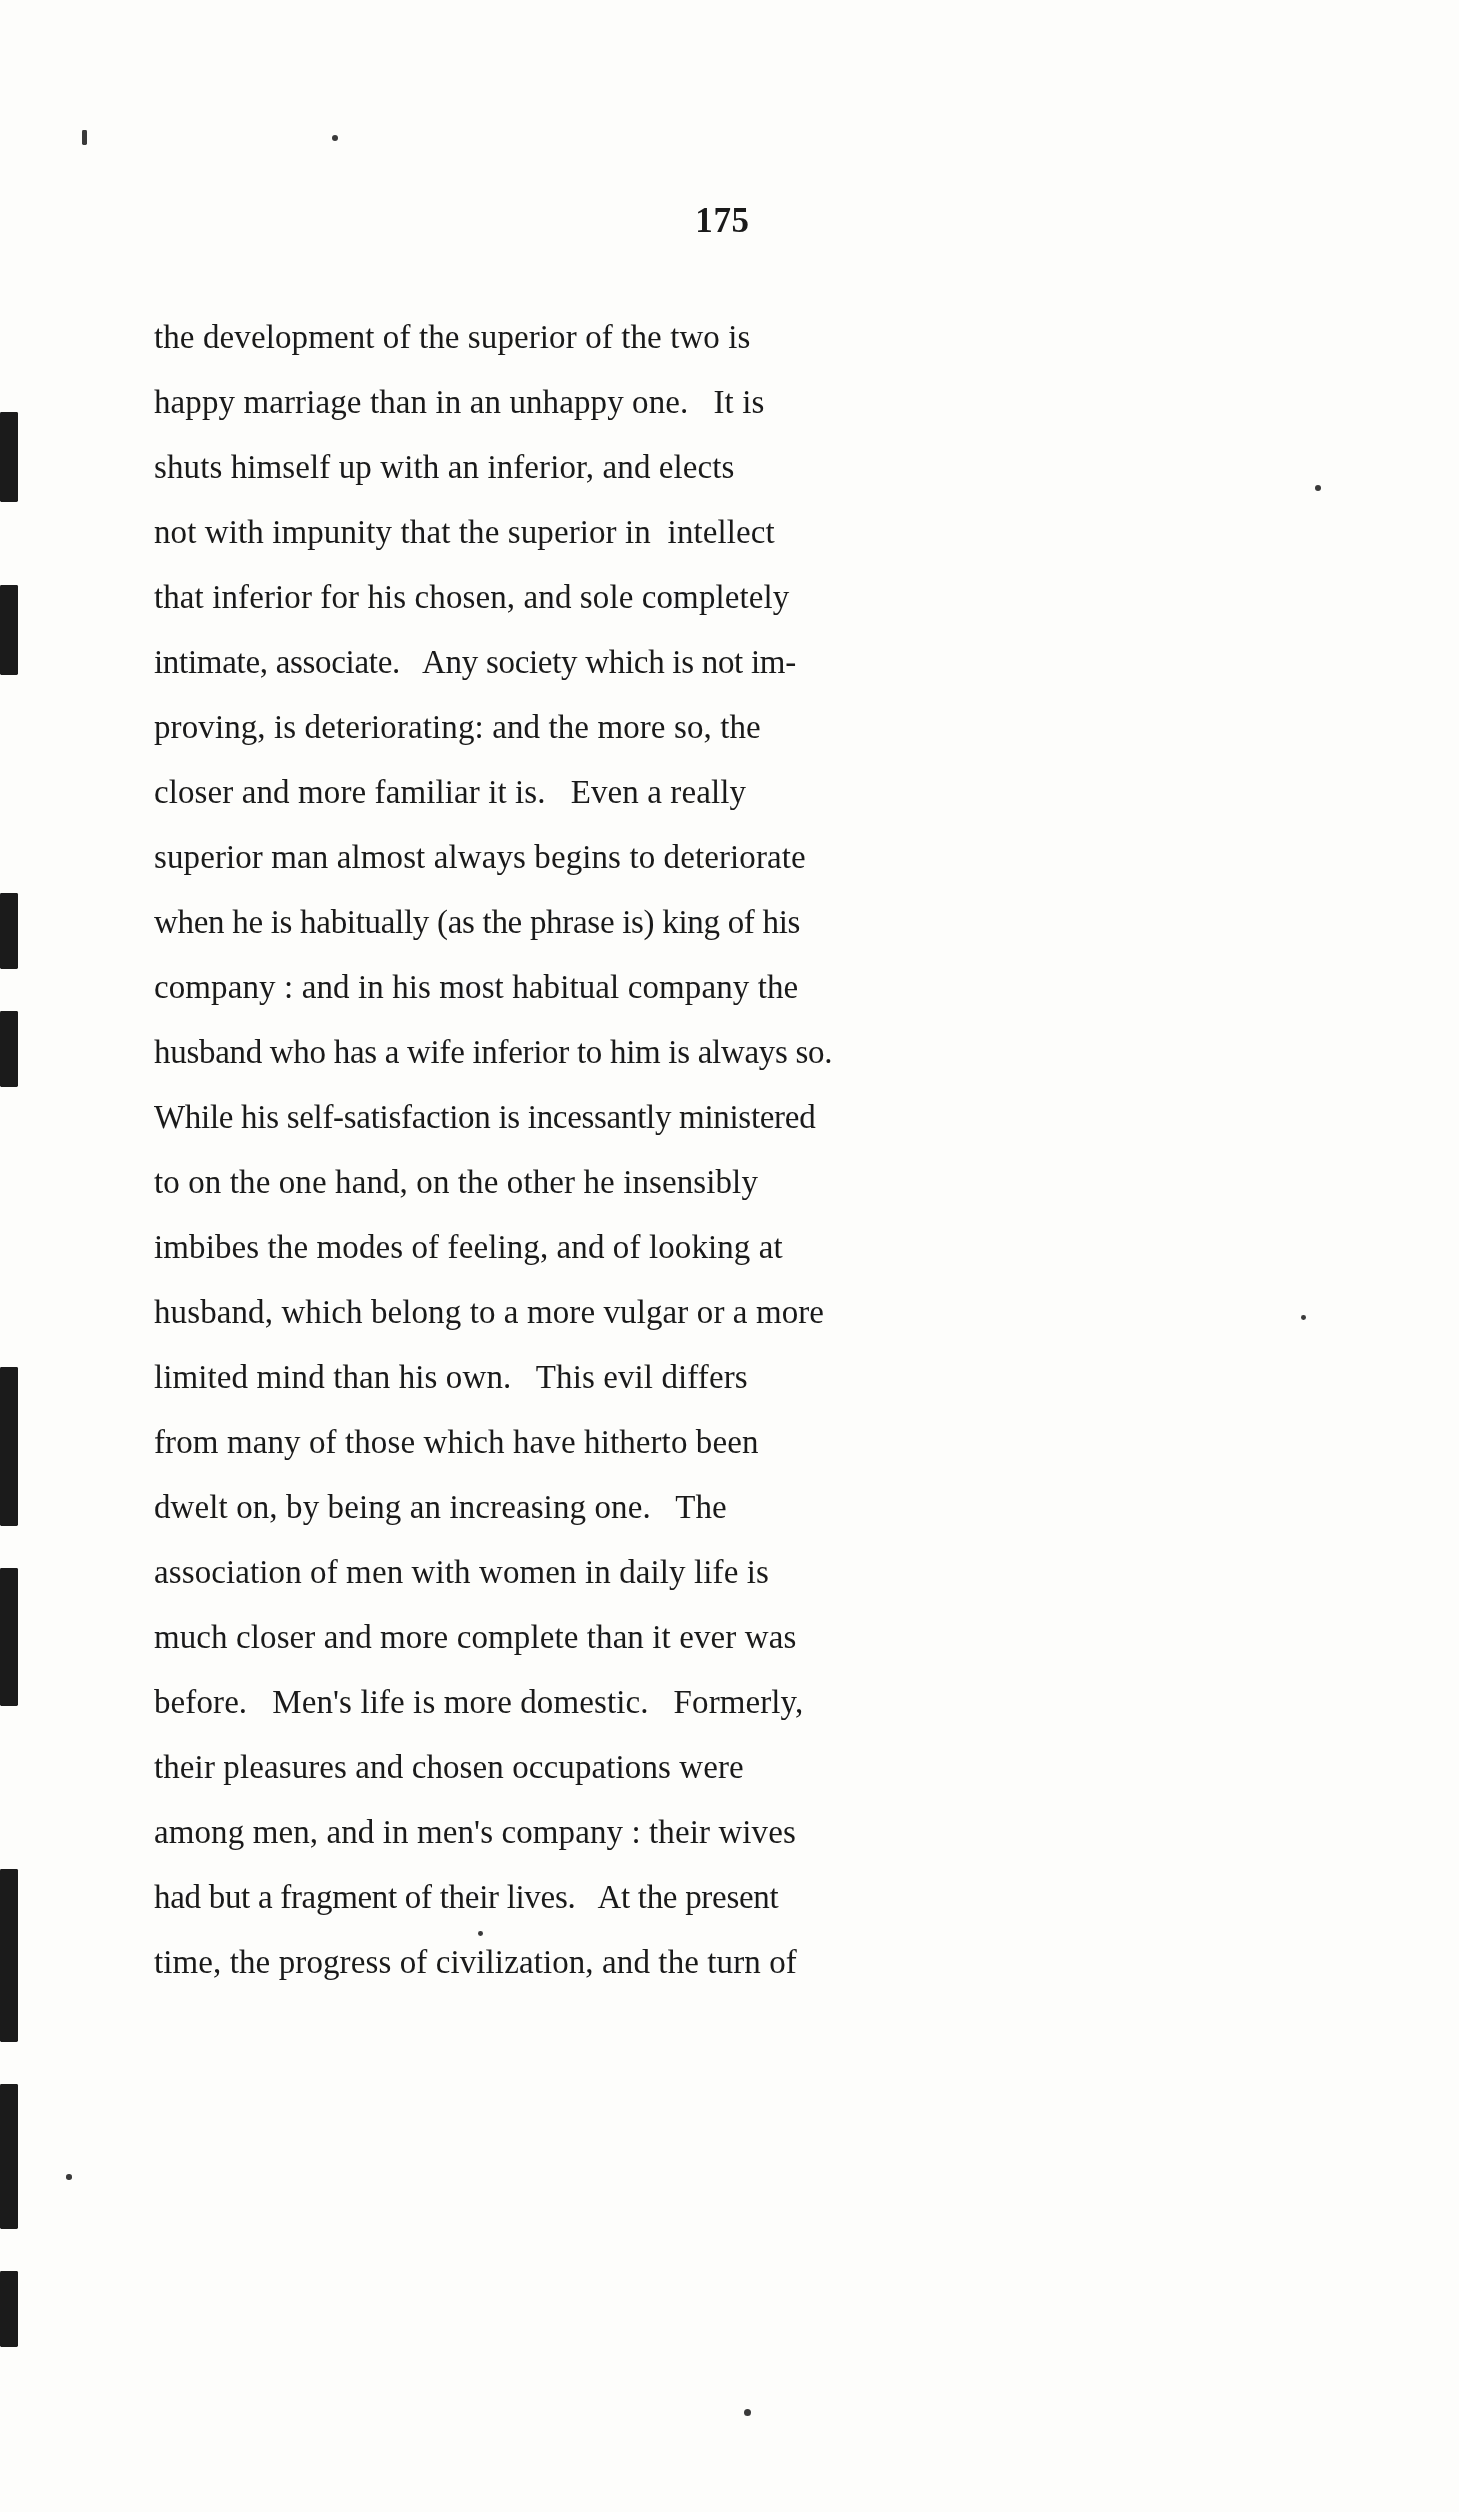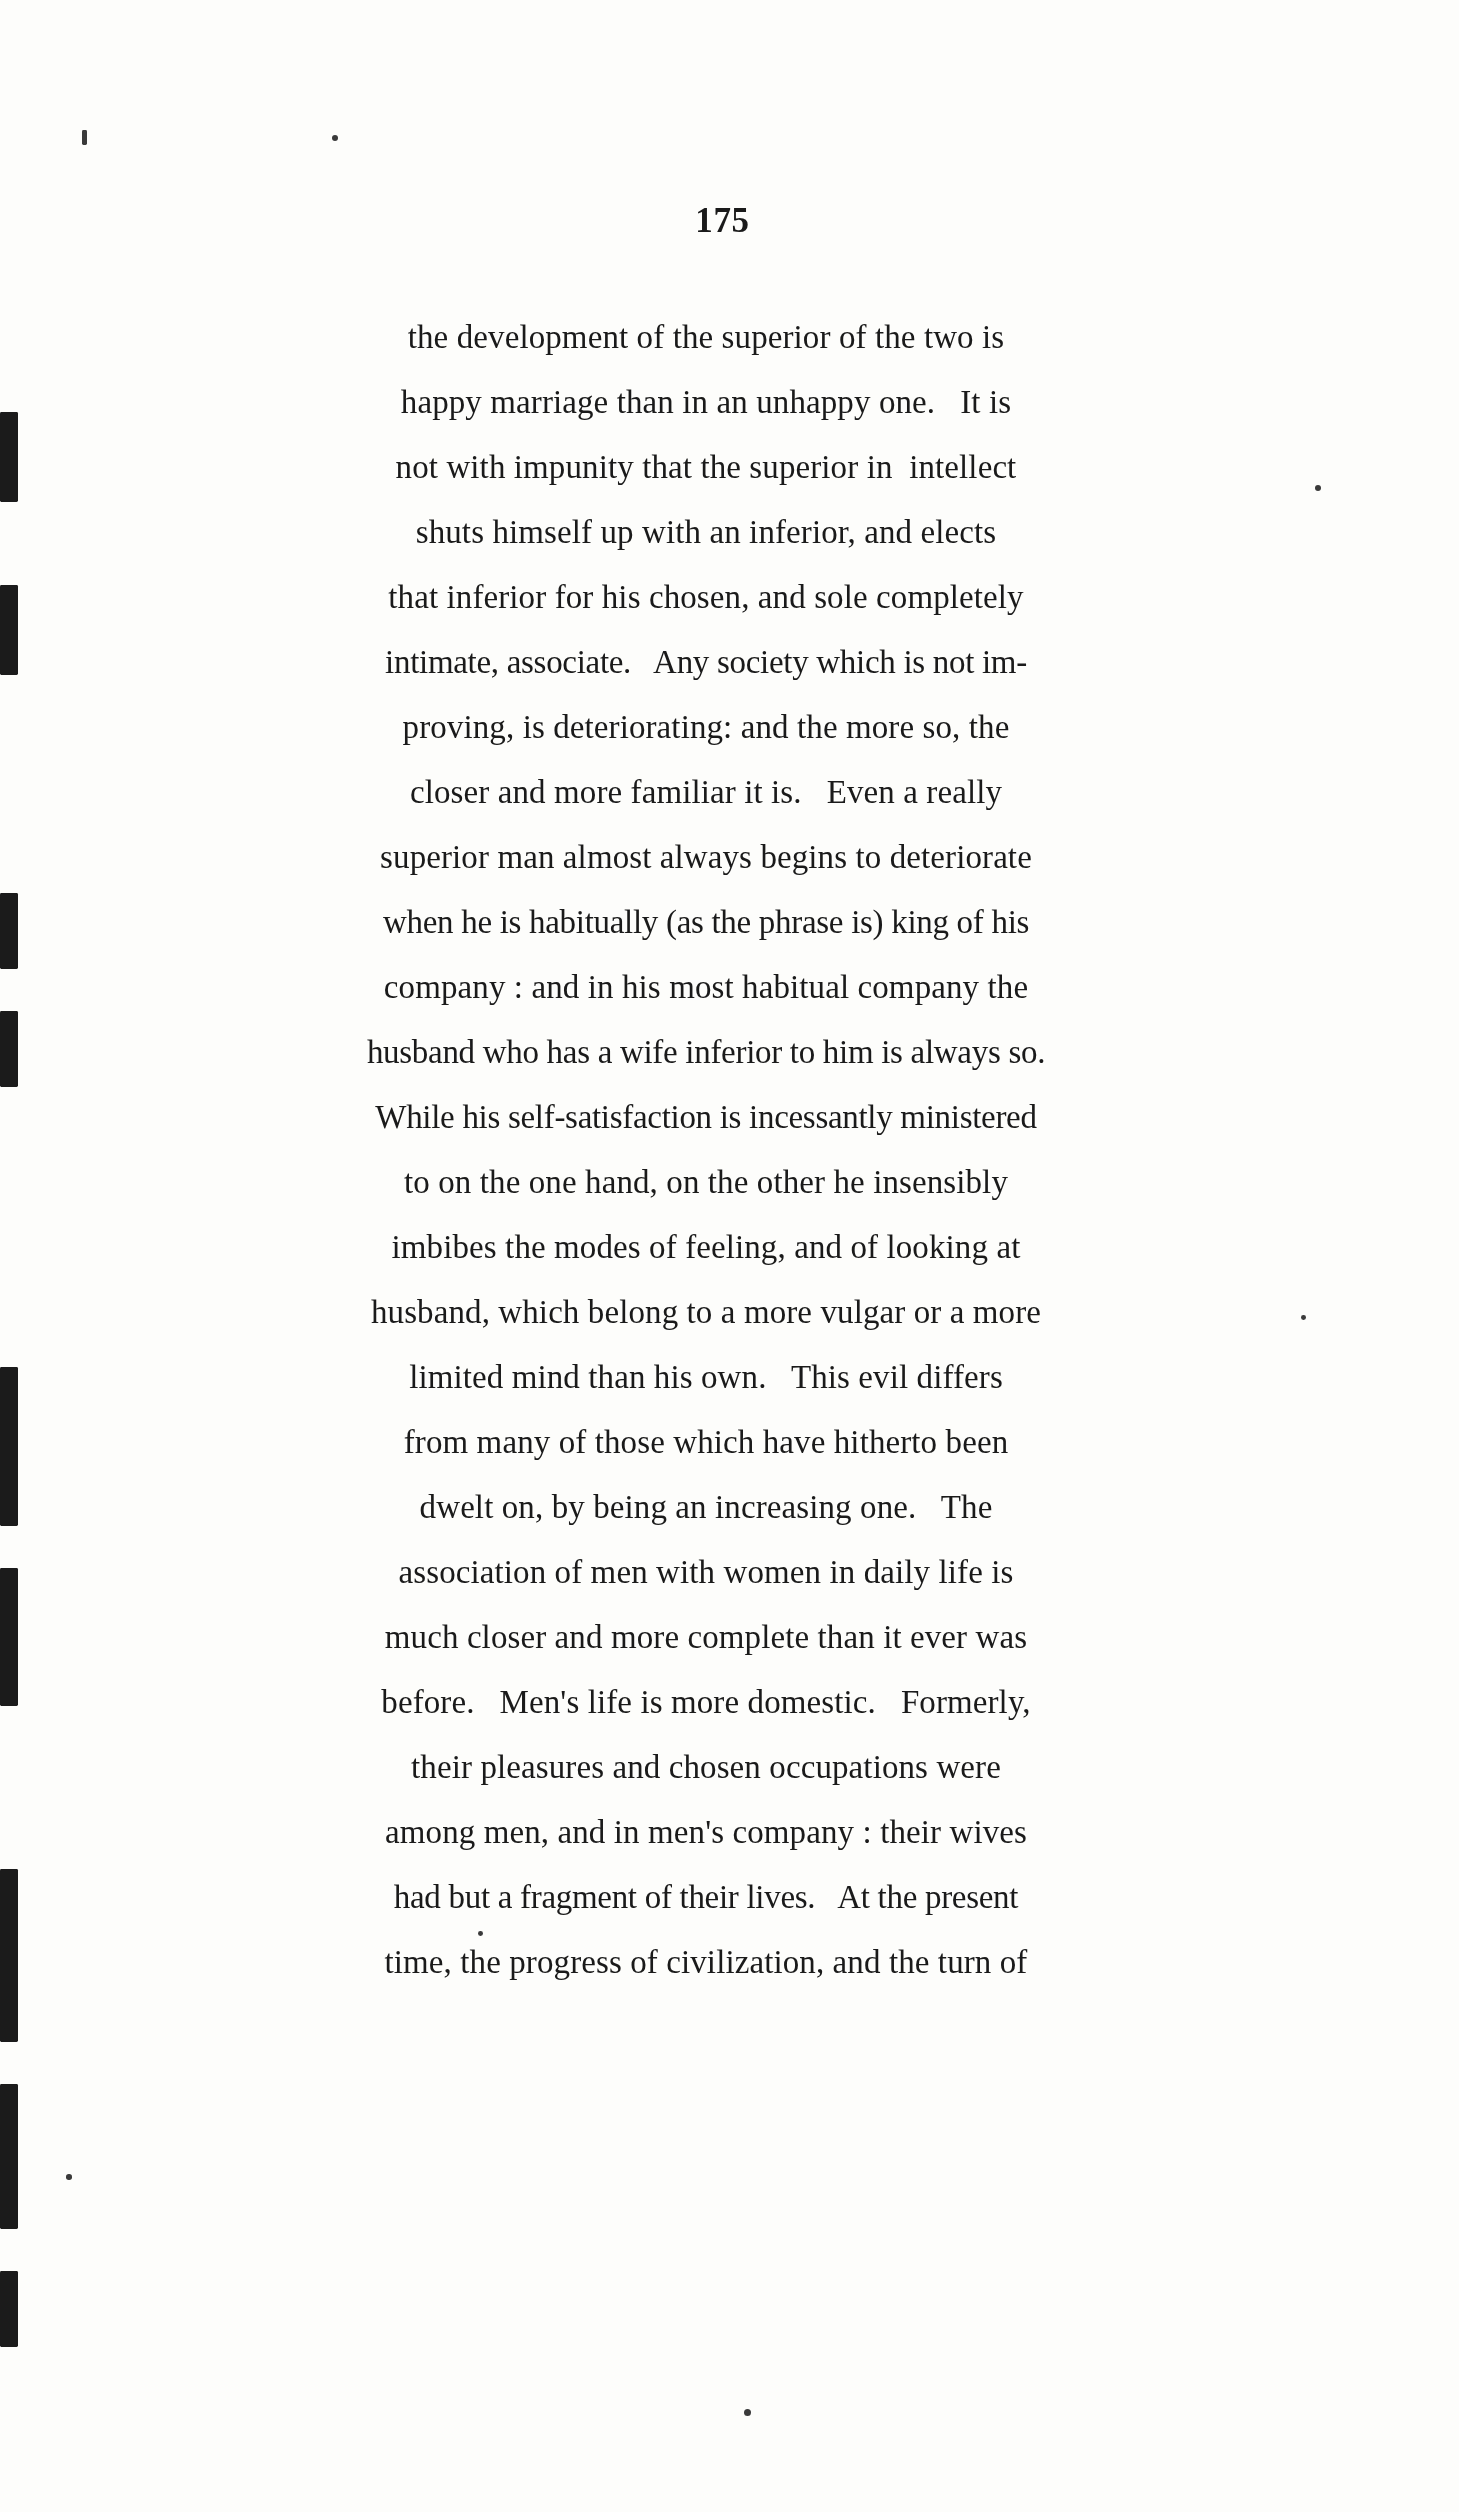--- a/index.html
+++ b/index.html
@@ -51,22 +51,21 @@
 
   .line {
     font-size: 33px;
     line-height: 65px;
     white-space: nowrap;
     letter-spacing: 0.1px;
   }
   
   .line.j {
     display: flex;
-    justify-content: center;
-    margin-left: 45px;
+    justify-content: flex-start;
   }
   .line.j > span {
     white-space: pre;
   }
   .line.last {
     display: block;
   }
   .w-tight { letter-spacing: -0.3px; }
 </style>
 </head>
@@ -95,24 +94,24 @@
   <div class="page-number">175</div>
 
   <div class="body-text">
     <div class="line j">
         <span>the development of the superior of the two is</span>
       </div>
     <div class="line j">
         <span>happy marriage than in an unhappy one.   It is</span>
       </div>
     <div class="line j">
-        <span>not with impunity that the superior in  intellect</span>
+        <span>shuts himself up with an inferior, and elects</span>
       </div>
     <div class="line j">
-        <span>shuts himself up with an inferior, and elects</span>
+        <span>not with impunity that the superior in  intellect</span>
       </div>
     <div class="line j">
         <span>that inferior for his chosen, and sole completely</span>
       </div>
     <div class="line j w-tight">
         <span>intimate, associate.   Any society which is not im-</span>
       </div>
     <div class="line j">
         <span>proving, is deteriorating: and the more so, the</span>
       </div>

